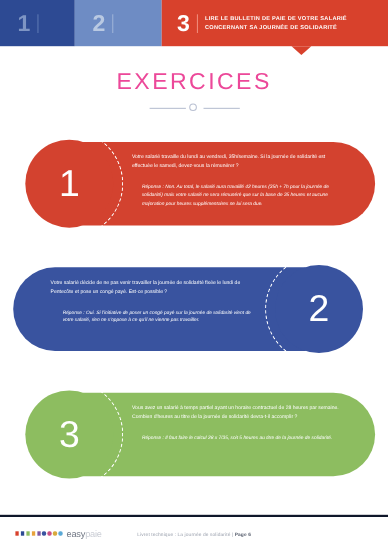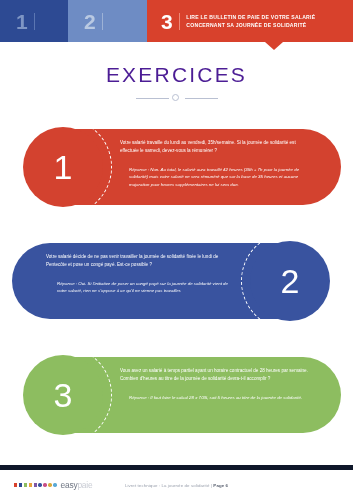--- a/index.html
+++ b/index.html
@@ -79,21 +79,21 @@
     border-top: 8px solid #d8412c;
   }
 
   
   .title-wrap {
     margin-top: 22px;
     text-align: center;
   }
   .page-title {
     font-size: 21px;
-    color: #4c1d95;
+    color: #ec4899;
     letter-spacing: 2.2px;
     font-weight: normal;
     line-height: 1;
   }
   .divider {
     margin: 9px auto 0 auto;
     width: 82px;
     height: 9px;
     position: relative;
   }
@@ -199,21 +199,21 @@
   .c-blue  { background: #39539f; }
   .c-green { background: #8dbd60; }
 
   
   .footer {
     position: absolute;
     left: 0;
     bottom: 0;
     width: 100%;
     height: 30px;
-    border-top: 5px solid #0f172a;
+    border-top: 2px solid #0f172a;
     display: flex;
     align-items: center;
   }
   .logo {
     display: flex;
     align-items: center;
     margin-left: 14px;
   }
   .logo-dots {
     display: flex;

